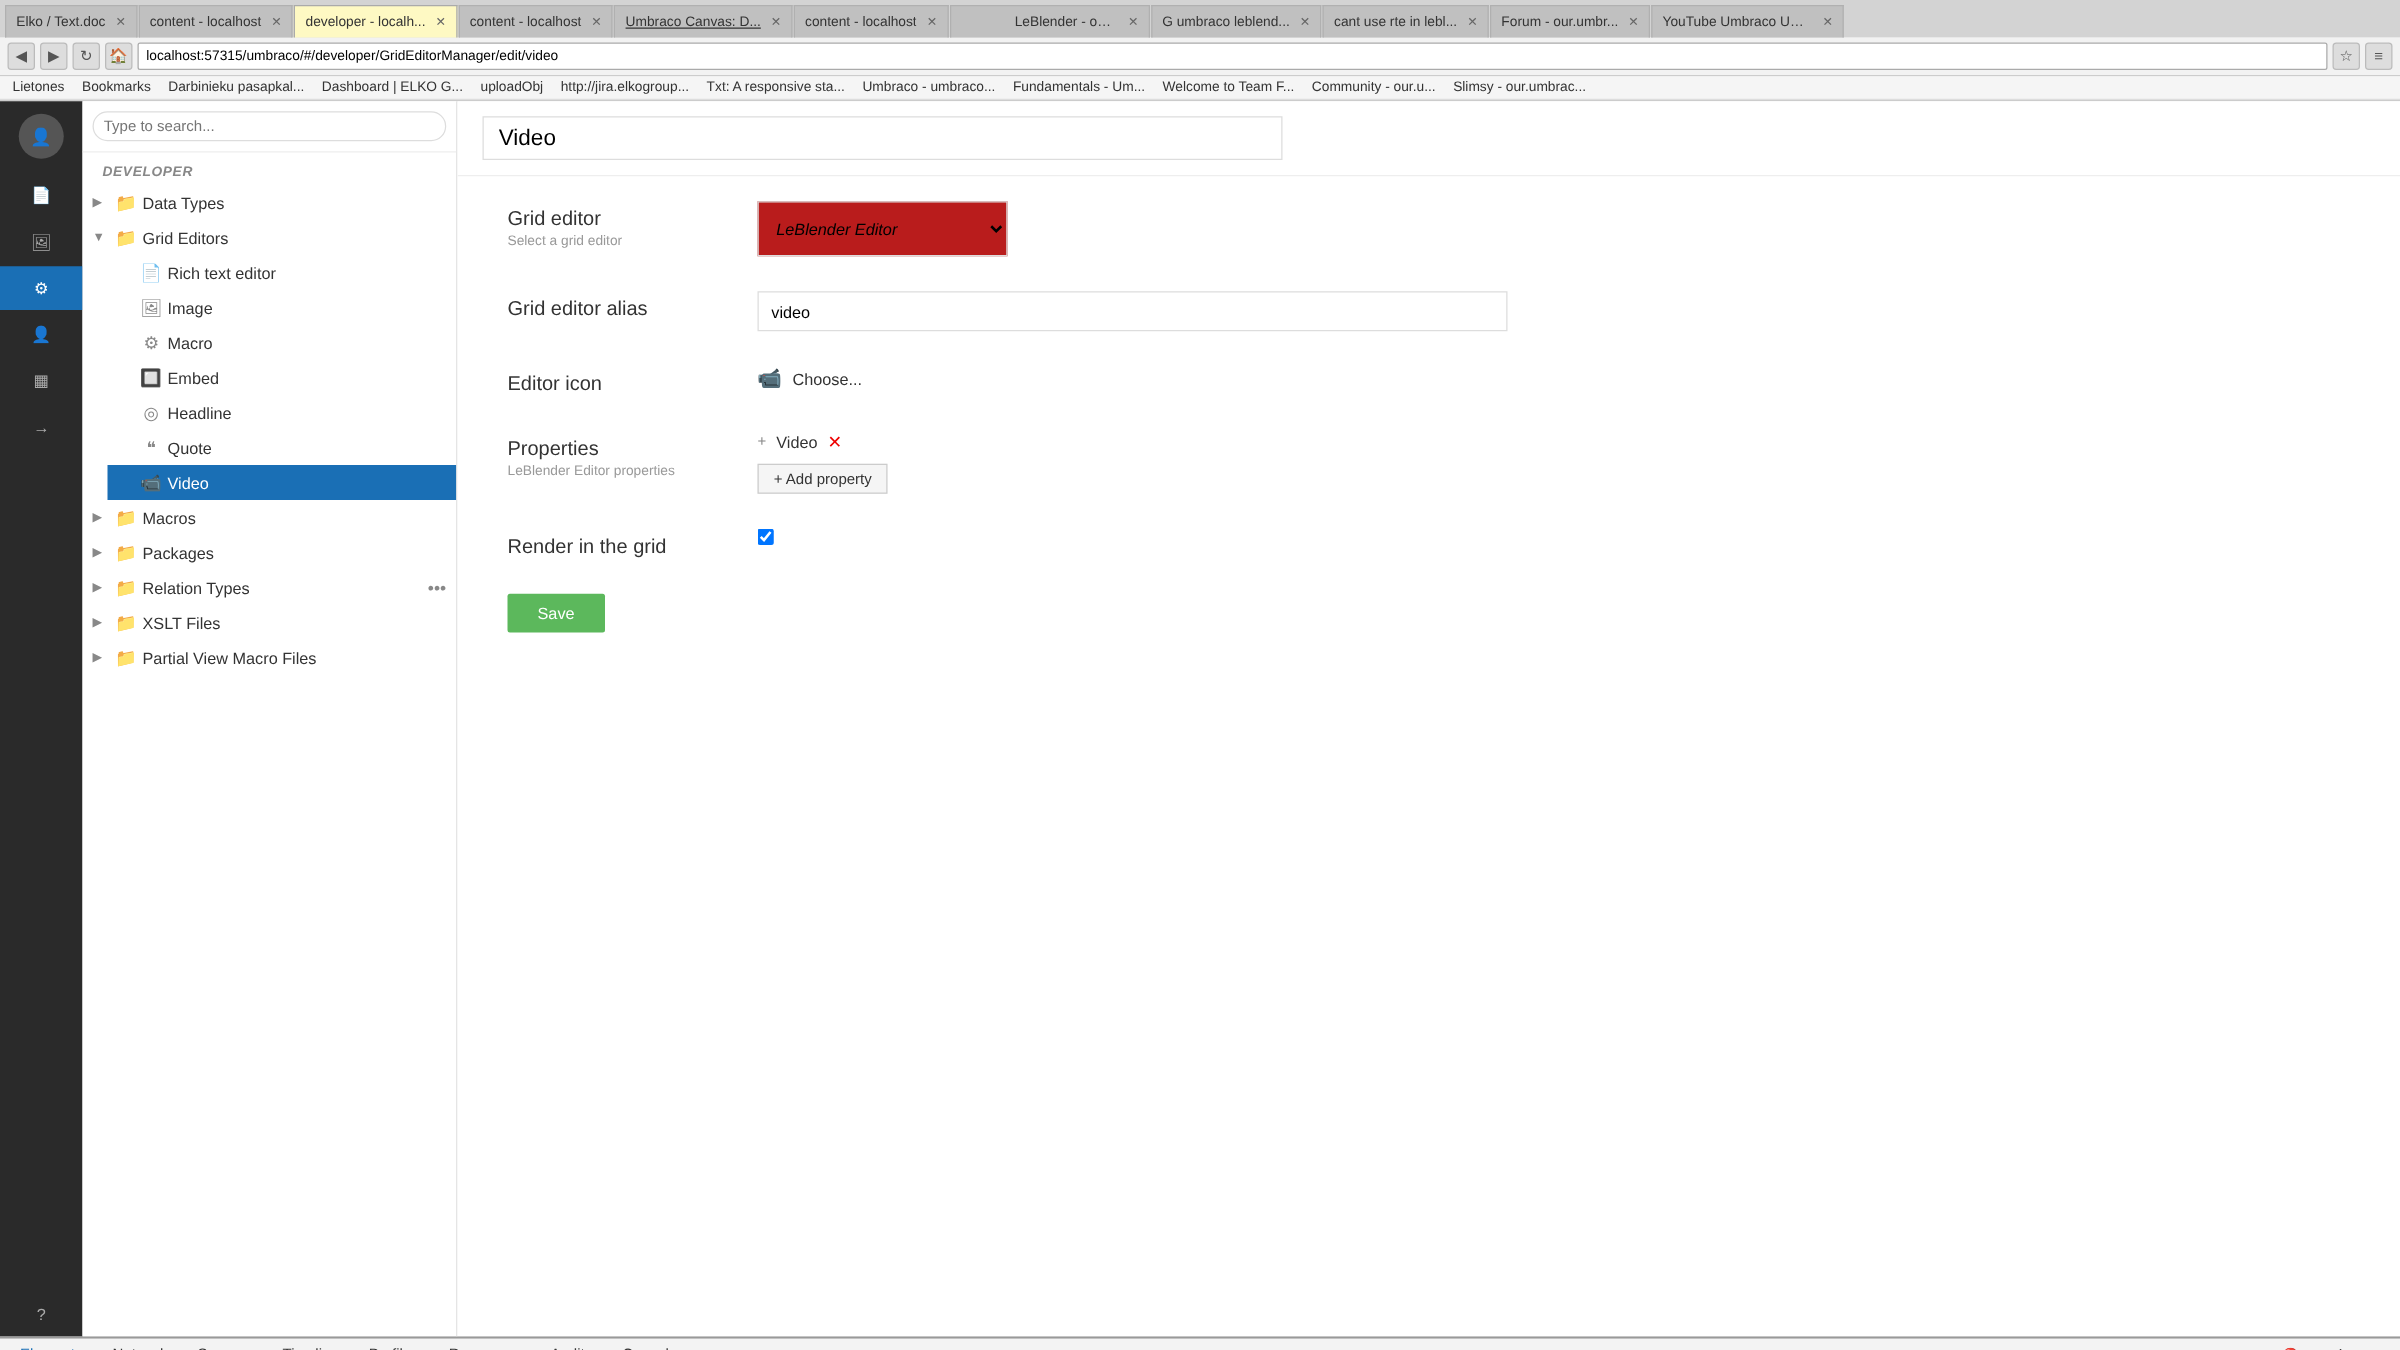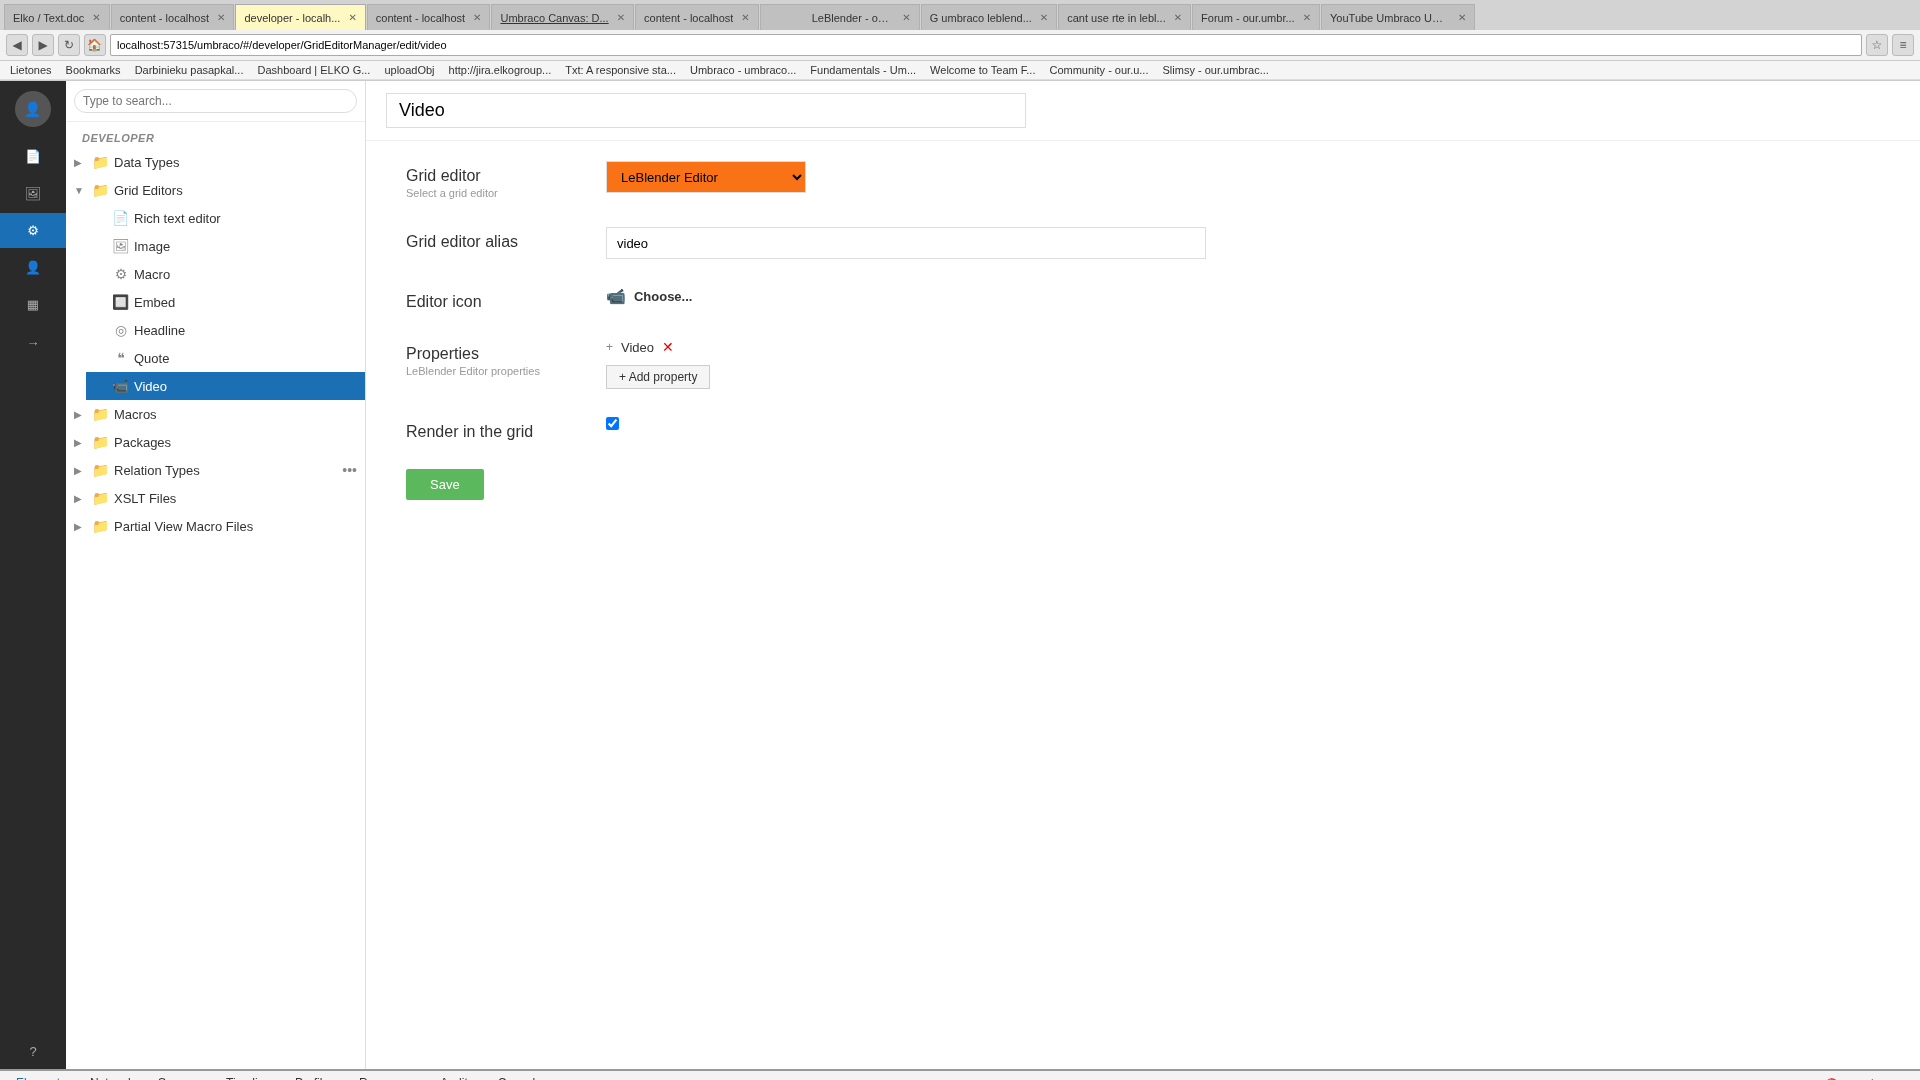--- a/index.html
+++ b/index.html
@@ -45,21 +45,21 @@
     .content-header { padding: 12px 20px; border-bottom: 1px solid #eee; }
     .content-title-input { border: 1px solid #ddd; padding: 6px 12px; font-size: 18px; width: 640px; }
 
     .form-area { padding: 20px 40px; }
     .form-group { display: flex; margin-bottom: 28px; align-items: flex-start; }
     .form-label-col { width: 200px; padding-top: 6px; }
     .form-label { font-size: 16px; color: #333; font-weight: normal; }
     .form-sublabel { font-size: 11px; color: #999; margin-top: 2px; }
     .form-control-col { flex: 1; }
     .form-input { border: 1px solid #ddd; padding: 5px 10px; width: 100%; font-size: 13px; height: 32px; }
-    .form-select { border: 1px solid #ddd; padding: 5px 10px; width: 200px; font-size: 13px; height: 32px; background: #f97316; appearance: auto; }
+    .form-select { border: 1px solid #ddd; padding: 5px 10px; width: 200px; font-size: 13px; height: 44px; background: #b91c1c; appearance: auto; font-style: italic; }
     .form-textarea { border: 1px solid #ddd; padding: 5px 10px; width: 100%; font-size: 13px; height: 32px; }
     .editor-icon-row { display: flex; align-items: center; gap: 8px; font-size: 13px; }
     .editor-icon-preview { font-size: 16px; }
 
     
     .property-row { display: flex; align-items: center; margin-bottom: 6px; gap: 8px; }
     .property-name { font-size: 13px; color: #333; }
     .property-remove { color: #e00; cursor: pointer; font-size: 14px; }
     .add-property-btn { border: 1px solid #ccc; background: #f5f5f5; padding: 4px 12px; font-size: 12px; cursor: pointer; color: #333; margin-top: 4px; }
 
@@ -285,21 +285,21 @@
         </div>
       </div>
 
       <div class="form-group">
         <div class="form-label-col">
           <div class="form-label">Editor icon</div>
         </div>
         <div class="form-control-col">
           <div class="editor-icon-row">
             <span class="editor-icon-preview">📹</span>
-            <button style="border:none;background:none;color:#333;cursor:pointer;font-size:13px;font-weight:bold;">Choose...</button>
+            <button style="border:none;background:none;color:#333;cursor:pointer;font-size:13px;">Choose...</button>
           </div>
         </div>
       </div>
 
 
       <div class="form-group">
         <div class="form-label-col">
           <div class="form-label">Properties</div>
           <div class="form-sublabel">LeBlender Editor properties</div>
         </div>

